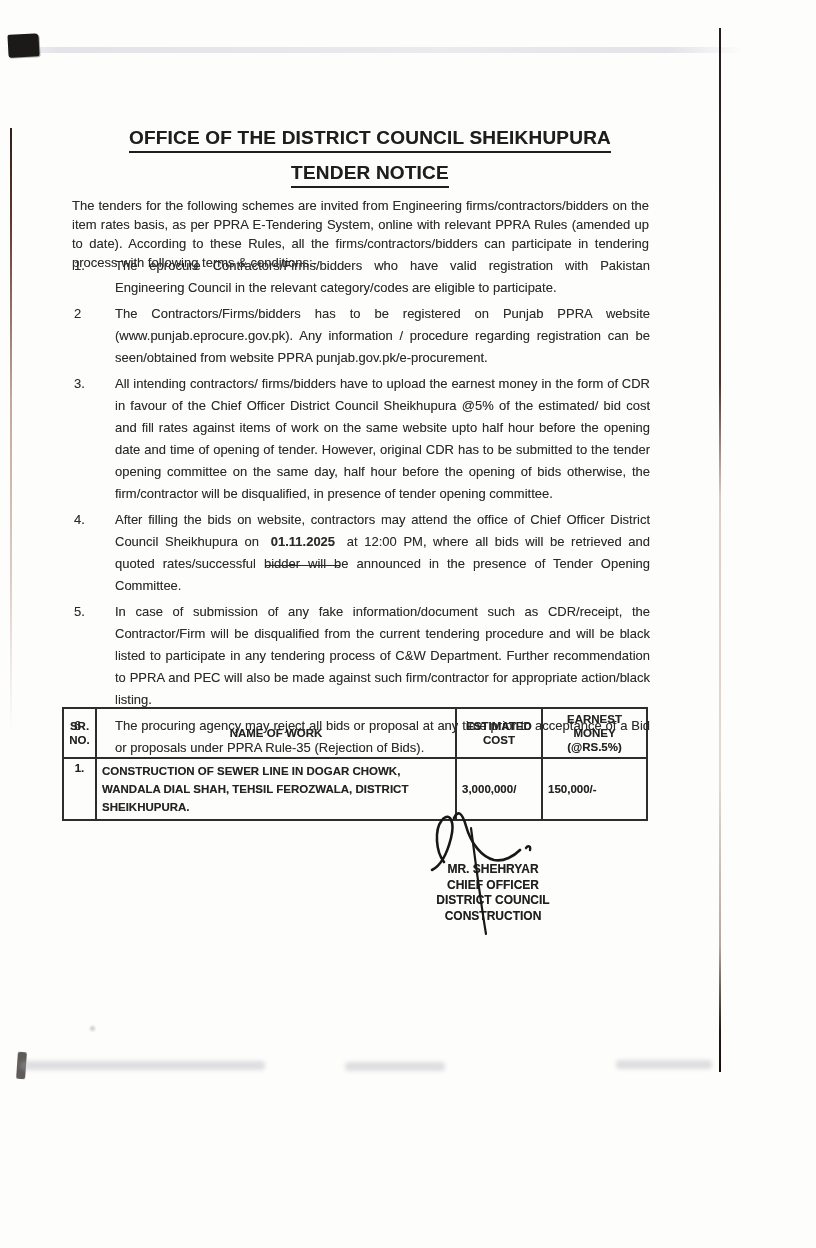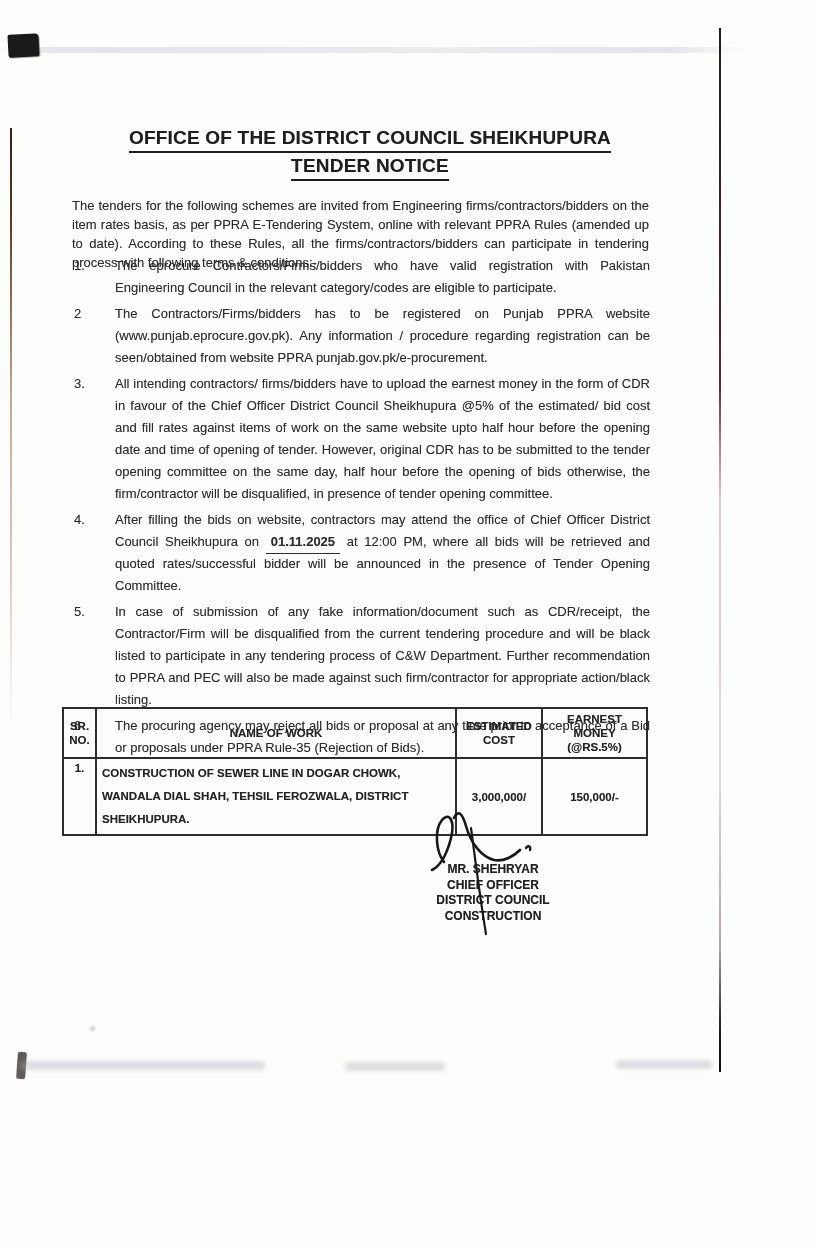--- a/index.html
+++ b/index.html
@@ -45,61 +45,61 @@
   
   .sec-title{position:absolute;top:126px;left:0;width:740px;text-align:center;}
   .sec-title .t1,.sec-title .t2{
     display:inline-block;
     font-size:19px;font-weight:bold;letter-spacing:.2px;
     color:#1e1e1e;
     border-bottom:2.5px solid #1e1e1e;
     padding-bottom:1px;line-height:24px;
     text-shadow:0 0 .5px rgba(0,0,0,.4);
   }
-  .sec-title .t2{margin-top:1px;}
+  .sec-title .t2{margin-top:8px;}
 
   
   .intro{
     position:absolute;top:183px;left:72px;width:577px;
     font-size:13px;line-height:19px;text-align:justify;
     text-shadow:0 0 .4px rgba(0,0,0,.3);
   }
 
   
   .terms{position:absolute;top:255px;left:72px;width:578px;list-style:none;margin:0;padding:0;}
   .term{position:relative;padding-left:43px;margin-bottom:4px;
     font-size:13px;line-height:22px;text-align:justify;
     text-shadow:0 0 .4px rgba(0,0,0,.3);}
   .term .num{position:absolute;left:2px;top:0;font-weight:normal;}
   .date-underline{
     font-weight:bold;
     border-bottom:1.8px solid #2b2b2b;
-    padding:0 5px 4px 5px;
+    padding:0 5px 16px 5px;
   }
 
   
   .tender-table{
     position:absolute;top:707px;left:62px;width:520px;
     border-collapse:collapse;table-layout:fixed;
   }
   .tender-table th,.tender-table td{
     border:2px solid #2f2d2c;
     font-size:11.5px;
     padding:3px 5px;
     color:#232323;
     text-shadow:0 0 .4px rgba(0,0,0,.35);
   }
   .tender-table th{font-weight:bold;text-align:center;vertical-align:middle;height:32px;line-height:14px;}
   .col-sr{width:33px;}
   .col-name{width:360px;}
   .col-cost{width:86px;}
   .col-earnest{width:105px;}
   .cell-sr{vertical-align:top;text-align:center;font-weight:bold;font-size:12px;}
-  .cell-name{vertical-align:middle;font-weight:bold;font-size:12.3px;line-height:23px;padding:8px 6px 8px 9px;text-align:left;margin-top:9px;}
-  .cell-cost,.cell-earnest{vertical-align:middle;text-align:center;font-weight:bold;font-size:12.5px;height:50px;}
+  .cell-name{vertical-align:middle;font-weight:bold;font-size:12.3px;line-height:18px;padding:8px 6px 8px 9px;text-align:left;margin-top:9px;}
+  .cell-cost,.cell-earnest{vertical-align:middle;text-align:left;font-weight:bold;font-size:12.5px;height:50px;}
 
   
   .signature{position:absolute;top:800px;left:398px;width:190px;height:150px;}
   .sig-svg{position:absolute;left:0;top:0;width:190px;height:150px;z-index:2;}
   .sig-text{position:absolute;left:0;top:62px;width:190px;text-align:center;z-index:1;}
   .sig-text div{
     font-size:12px;font-weight:bold;line-height:15.5px;color:#1f1f1f;
     text-shadow:0 0 .5px rgba(0,0,0,.45);
   }
 </style>

